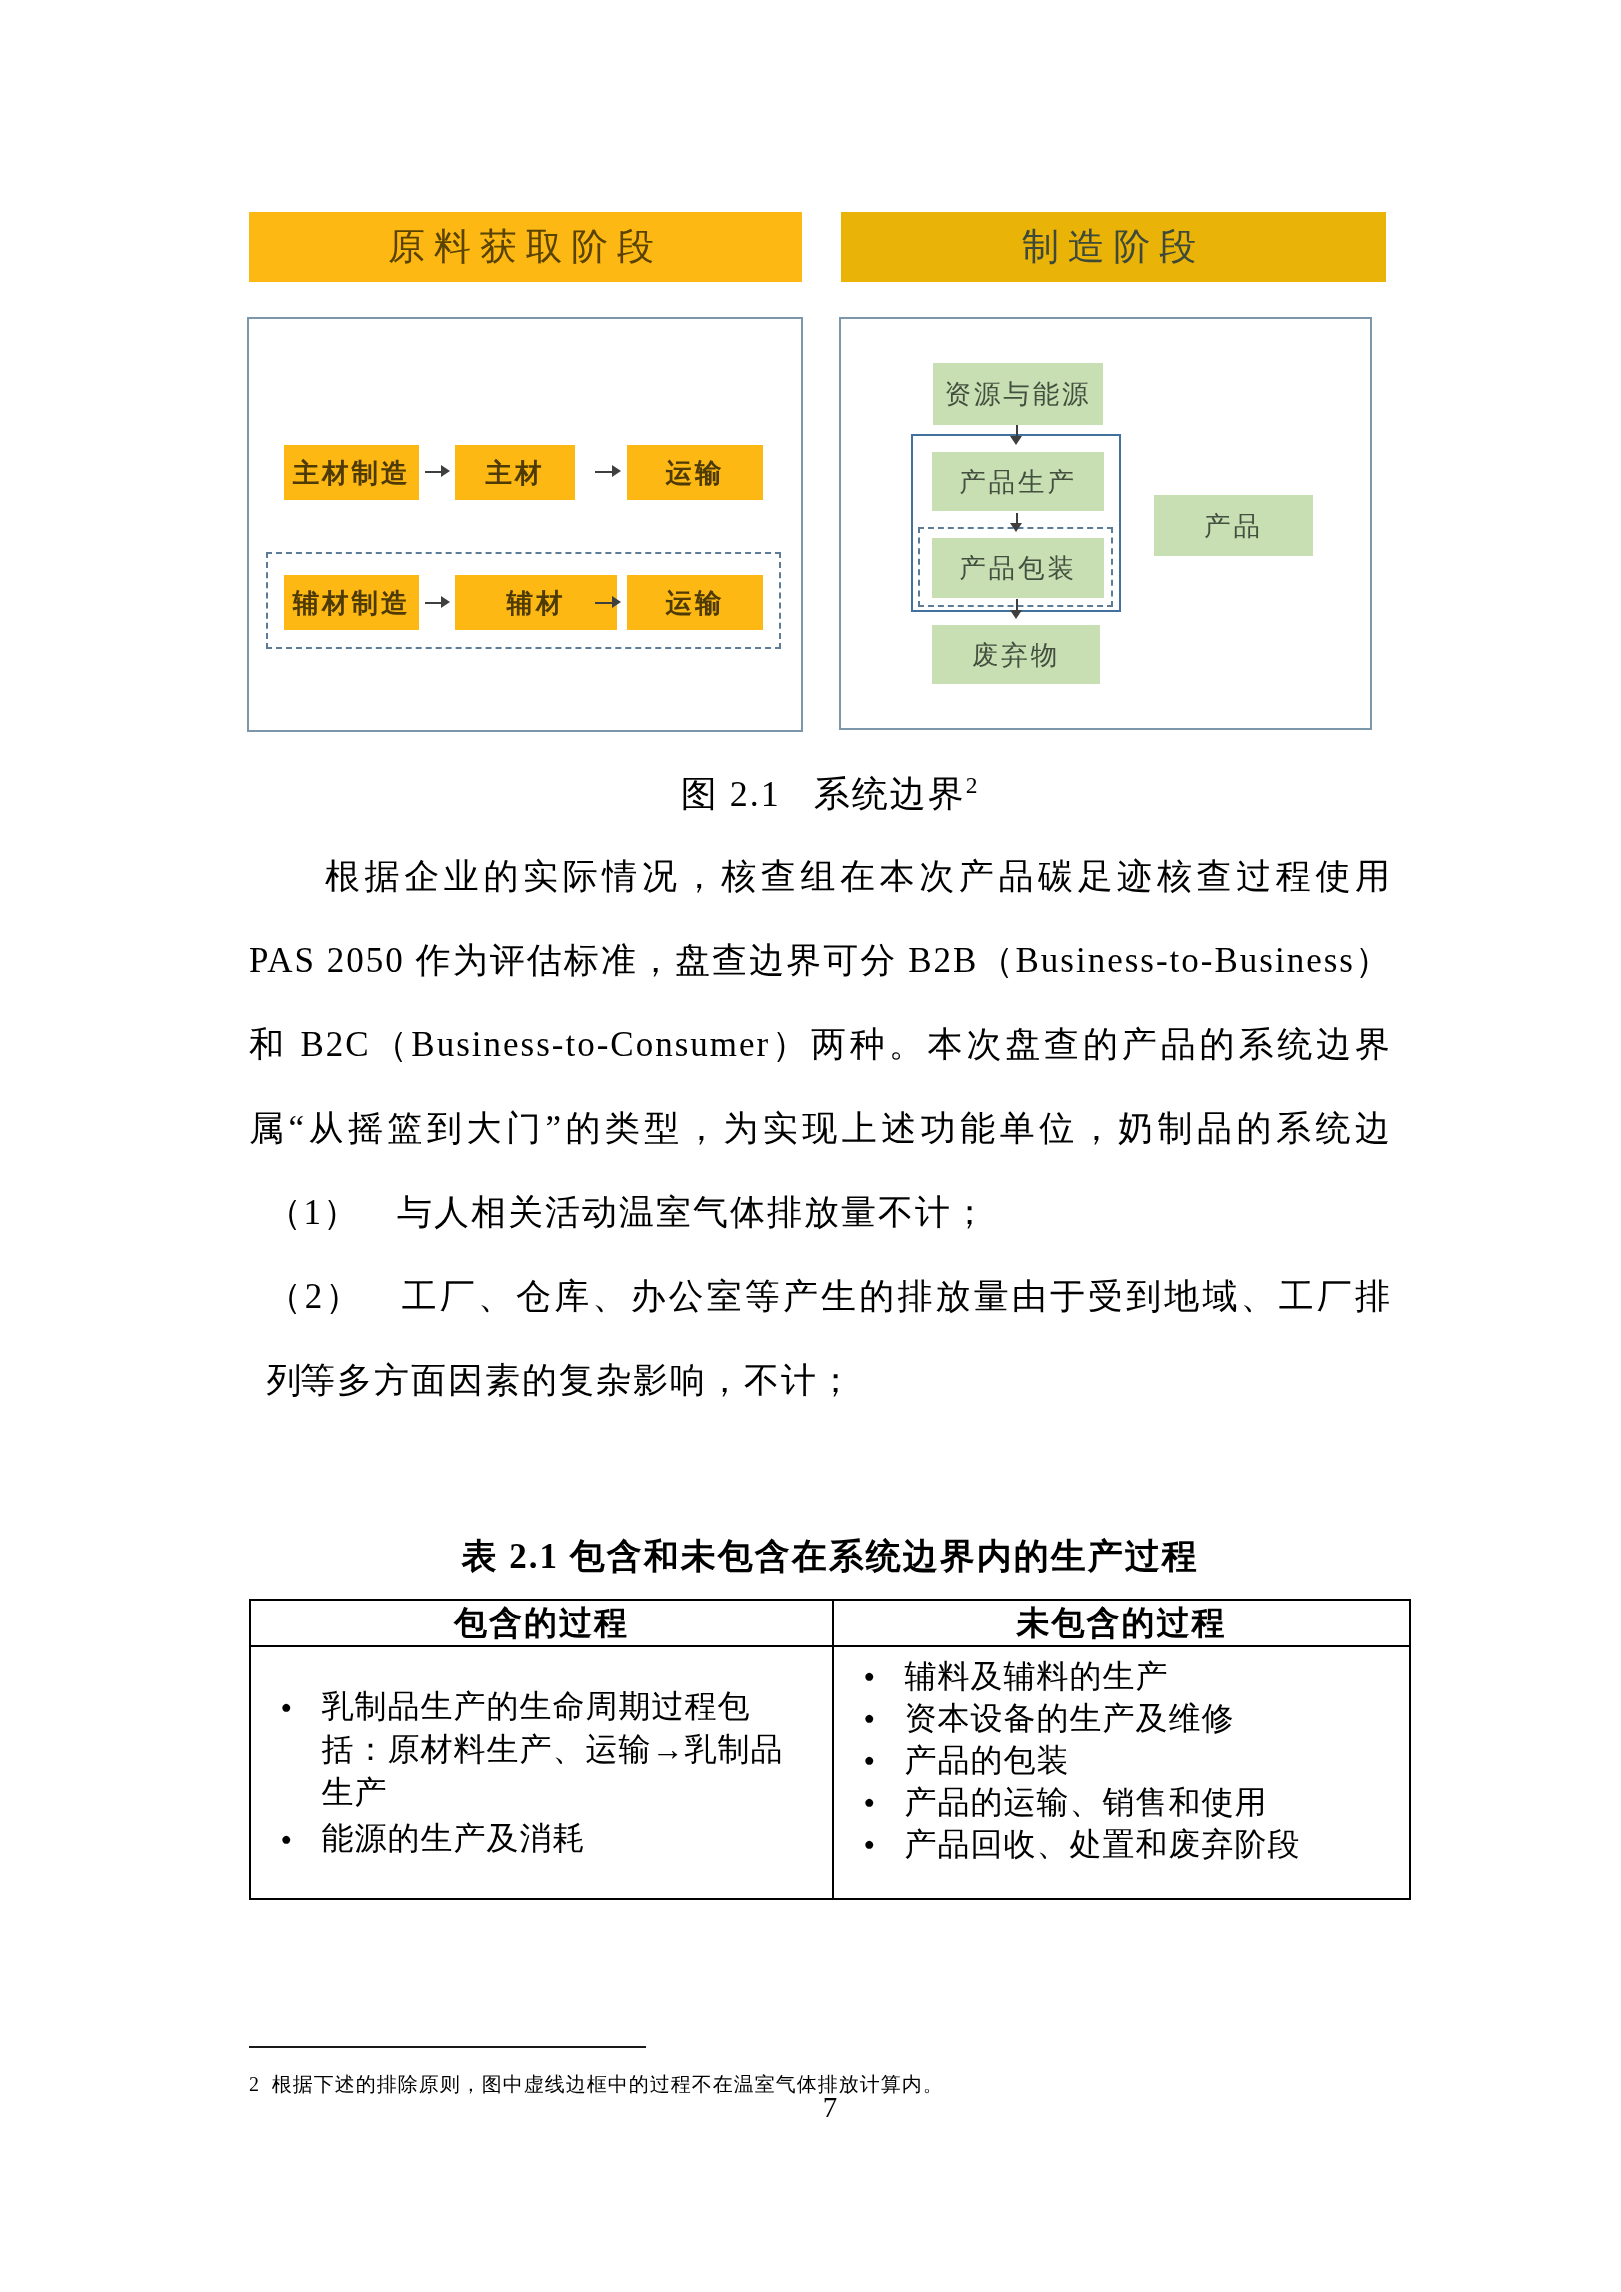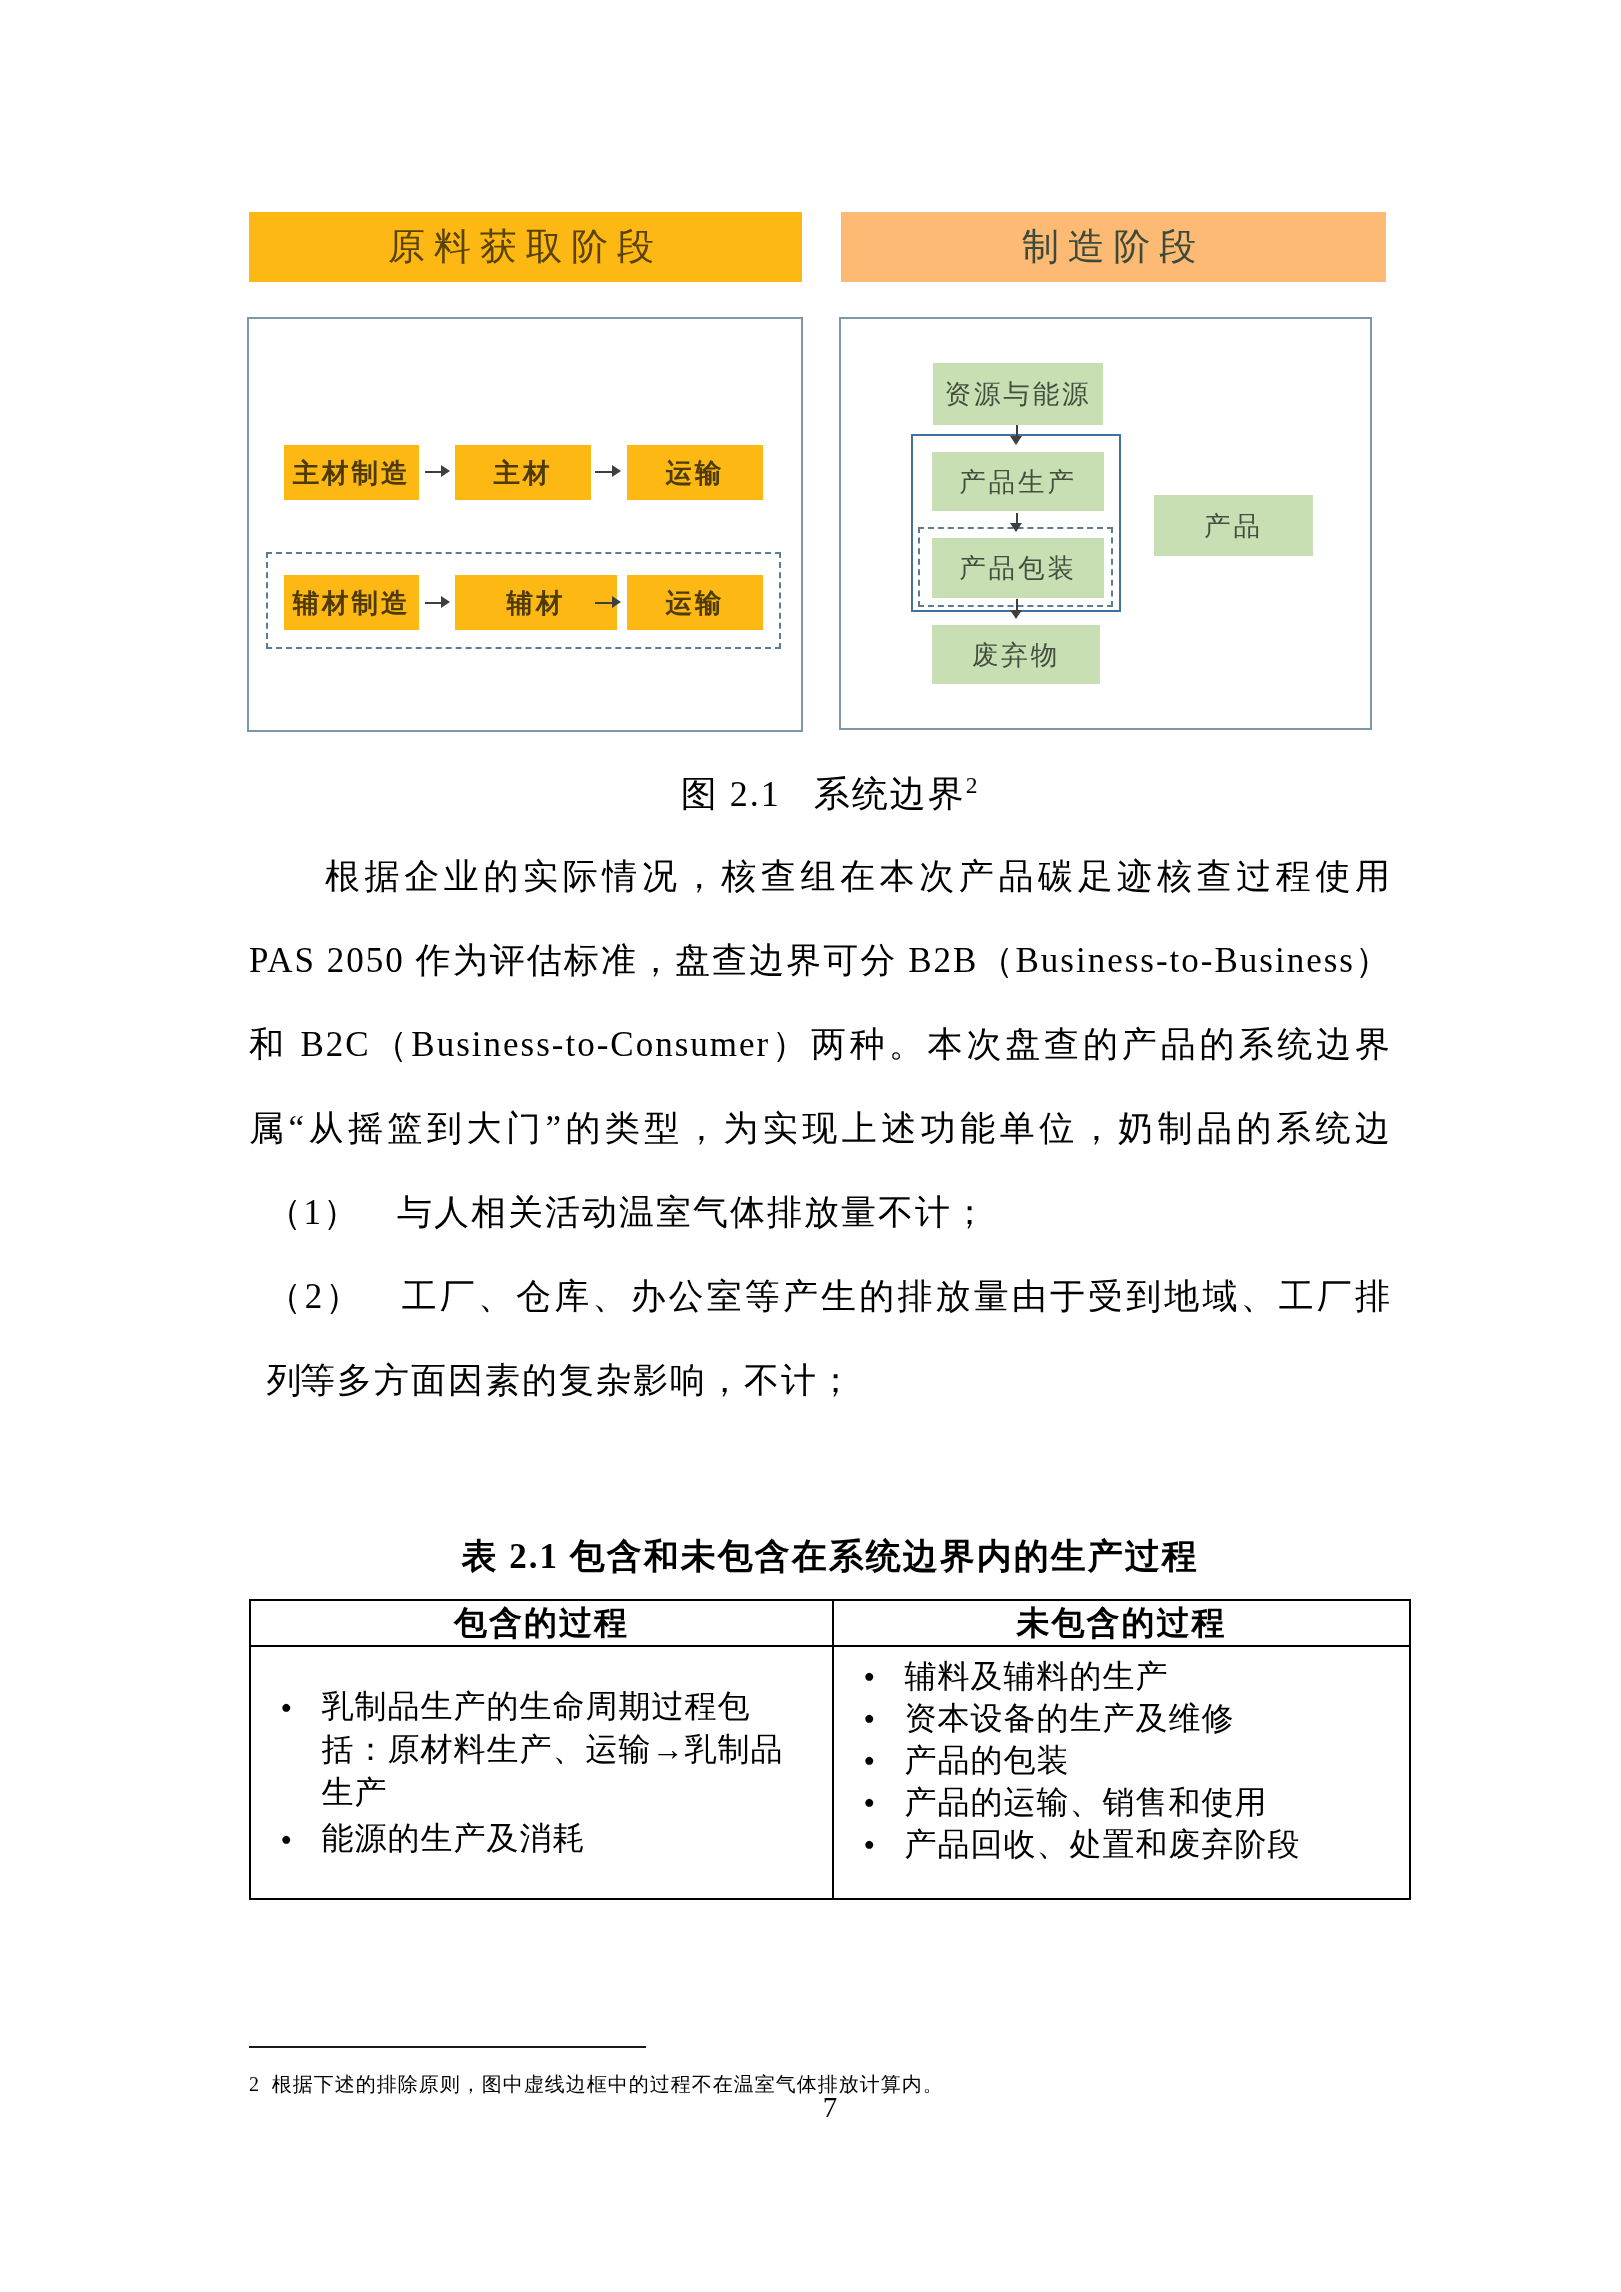--- a/index.html
+++ b/index.html
@@ -9,21 +9,21 @@
     font-family:"Liberation Serif","DejaVu Serif",serif; color:#000;
   }
 
   
   .banner {
     position:absolute; top:212px; height:70px;
     display:flex; align-items:center; justify-content:center;
     font-size:37px; letter-spacing:8.8px; font-weight:500;
   }
   .banner-yellow { left:249px; width:553px; background:#FDB813; color:#5a4300; }
-  .banner-green  { left:841px; width:545px; background:#fdba74; color:#3e4a39; }
+  .banner-green  { left:841px; width:545px; background:#eab308; color:#3e4a39; }
 
   
   .panel { position:absolute; border:2px solid #7D97AA; background:#fff; box-sizing:border-box; }
   .panel-left  { left:247px; top:317px; width:556px; height:415px; }
   .panel-right { left:839px; top:317px; width:533px; height:413px; }
 
   .obox {
     position:absolute; background:#FDB813; color:#4d3a05; box-sizing:border-box;
     display:flex; align-items:center; justify-content:center;
     font-size:26.5px; letter-spacing:2.9px; font-weight:600;
@@ -103,21 +103,21 @@
 
 <div class="page">
 
   <div class="banner banner-yellow">原料获取阶段</div>
   <div class="banner banner-green">制造阶段</div>
 
   <div class="panel panel-left"></div>
 
   <div class="obox" style="left:284px;top:445px;width:135px;height:55px">主材制造</div>
   <div class="harrow" style="left:425px;top:471px;width:21.6px"></div>
-  <div class="obox" style="left:455px;top:445px;width:136px;height:55px">主材</div>
+  <div class="obox" style="left:455px;top:445px;width:120px;height:55px">主材</div>
   <div class="harrow" style="left:595px;top:471px;width:22.5px"></div>
   <div class="obox" style="left:627px;top:445px;width:136px;height:55px">运输</div>
 
   <div class="dashrect" style="left:266px;top:552px;width:515px;height:97px"></div>
 
   <div class="obox" style="left:284px;top:575px;width:135px;height:55px">辅材制造</div>
   <div class="harrow" style="left:425px;top:602px;width:21.6px"></div>
   <div class="obox" style="left:455px;top:575px;width:162px;height:55px">辅材</div>
   <div class="harrow" style="left:595px;top:602px;width:22.5px"></div>
   <div class="obox" style="left:627px;top:575px;width:136px;height:55px">运输</div>

